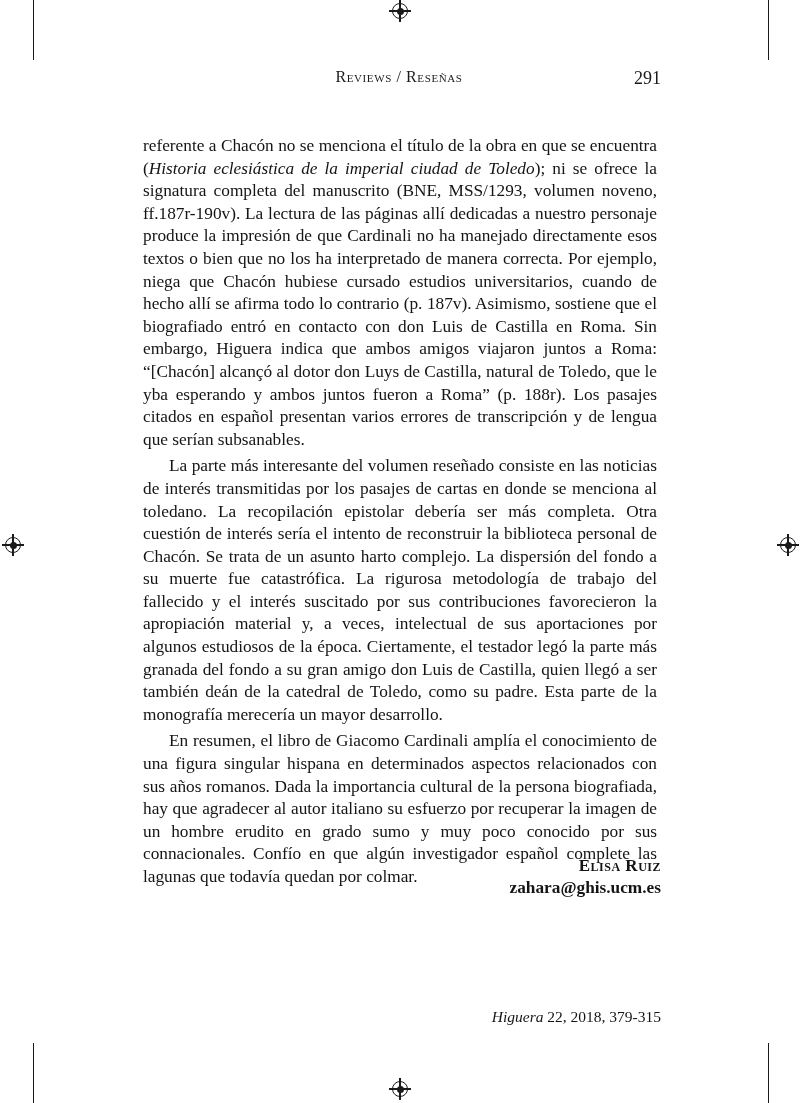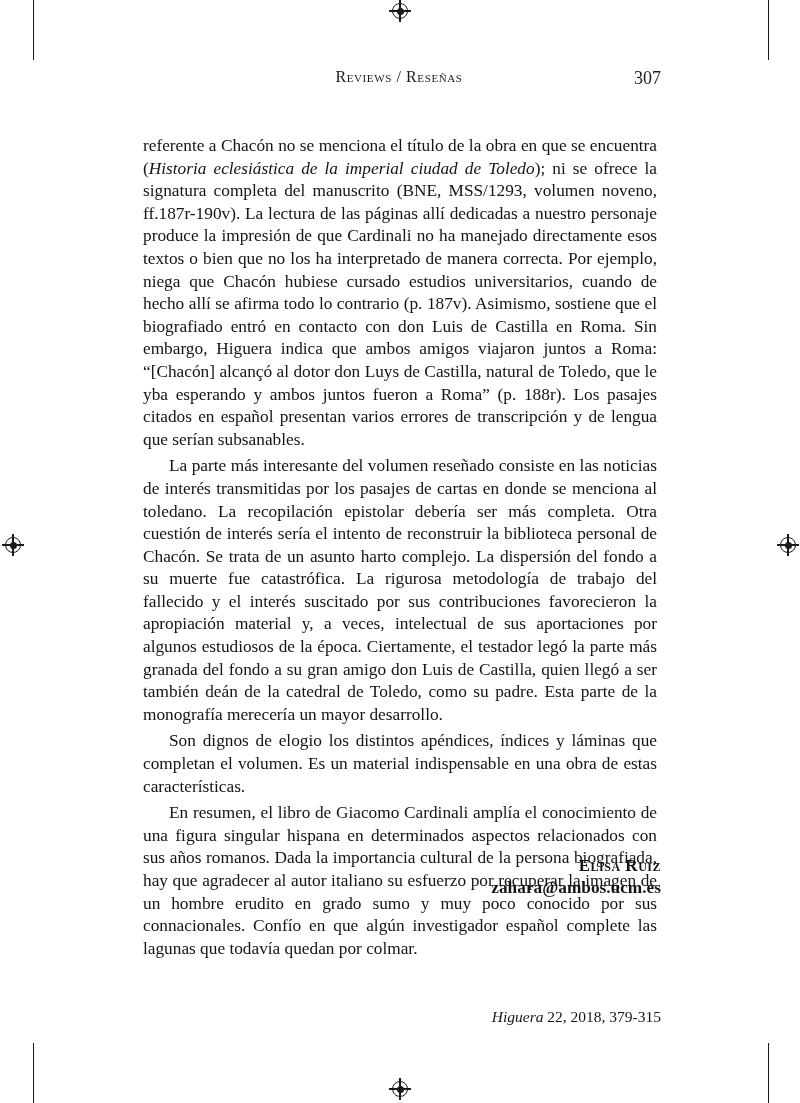--- a/index.html
+++ b/index.html
@@ -188,32 +188,31 @@
   </div>
   <div class="reg-mark" id="reg-right">
     <div class="h"></div>
       <div class="v"></div>
       <div class="ring"></div>
       <div class="dot"></div>
   </div>
 
   <div class="running-head">
     <div class="rh-title">Reviews / Reseñas</div>
-    <div class="rh-folio">307</div>
+    <div class="rh-folio">291</div>
   </div>
 
   <div class="body-col" id="body-col">
       <p><span>referente a Chacón no se menciona el título de la obra en que se encuentra (</span><em>Historia eclesiástica de la imperial ciudad de Toledo</em><span>); ni se ofrece la signatura completa del manuscrito (BNE, MSS/1293, volumen noveno, ff.187r-190v).  La lectura de las páginas allí dedicadas a nuestro personaje produce la impresión de que Cardinali no ha manejado directamente esos textos o bien que no los ha interpretado de manera correcta. Por ejemplo, niega que Chacón hubiese cursado estudios universitarios, cuando de hecho allí se afirma todo lo contrario (p. 187v). Asimismo, sostiene que el biografiado entró en contacto con don Luis de Castilla en Roma. Sin embargo, Higuera indica que ambos amigos viajaron juntos a Roma: “[Chacón] alcançó al dotor don Luys de Castilla, natural de Toledo, que le yba esperando y ambos juntos fueron a Roma” (p. 188r). Los pasajes citados  en español presentan varios errores de transcripción y de lengua que serían subsanables.</span></p>
       <p class="indent"><span>La parte más interesante del volumen reseñado consiste en las noticias de interés transmitidas por los pasajes de cartas en donde se menciona al toledano. La recopilación epistolar debería ser más completa. Otra cuestión de interés sería el intento de reconstruir la biblioteca personal de Chacón. Se trata de un asunto harto complejo. La dispersión del fondo a su muerte fue catastrófica. La rigurosa metodología de trabajo del fallecido y el interés suscitado por sus contribuciones favorecieron la apropiación material y, a veces, intelectual de sus aportaciones por algunos estudiosos de la época. Ciertamente, el testador legó la parte más granada del fondo a su gran amigo don Luis de Castilla, quien llegó a ser también deán de la catedral de Toledo, como su padre.  Esta parte de la monografía merecería un mayor desarrollo.</span></p>
-      <p class="indent"><span>Son dignos de elogio los distintos apéndices, índices y láminas que completan el volumen. Es un material indispensable en una obra de estas características.</span></p>
       <p class="indent"><span>En resumen, el libro de Giacomo Cardinali  amplía el conocimiento de una figura singular hispana en determinados aspectos relacionados con sus años romanos. Dada la importancia cultural de la persona biografiada, hay que agradecer al autor italiano su esfuerzo por recuperar la imagen de un hombre erudito en grado sumo y muy poco conocido por sus connacionales. Confío en que algún investigador español complete las lagunas que todavía quedan por colmar.</span></p>
     </div>
 
   <div class="signature">
     <span class="sig-name">Elisa Ruiz</span>
-    <span class="sig-email">zahara@ambos.ucm.es</span>
+    <span class="sig-email">zahara@ghis.ucm.es</span>
   </div>
 
   <div class="colophon">
     <span class="journal">Higuera</span><span> 22, 2018, 379-315</span>
   </div>
 
 </div>
 
 </body></html>

